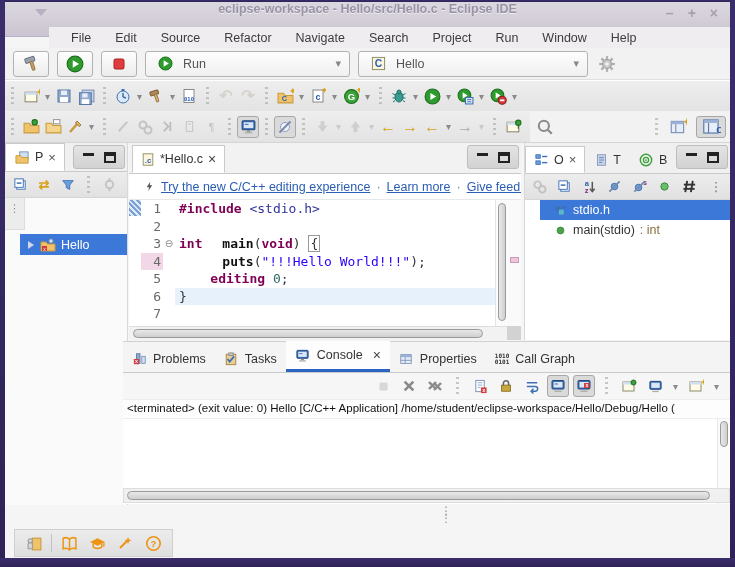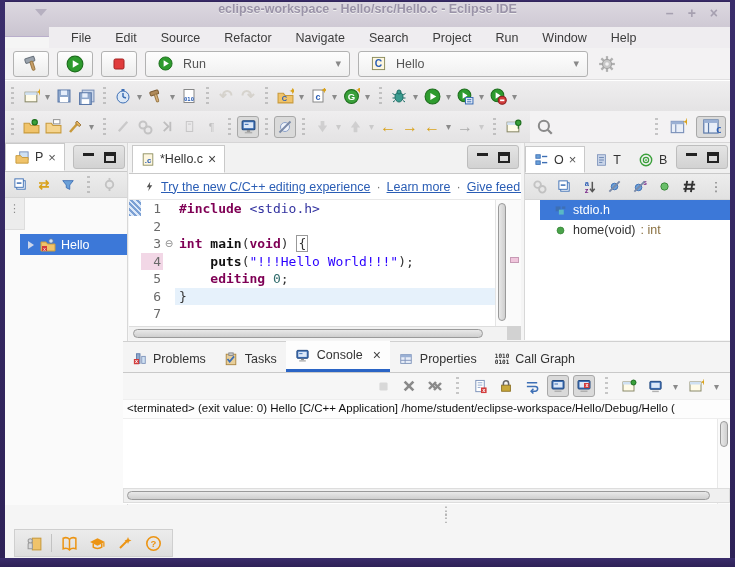--- a/index.html
+++ b/index.html
@@ -90,21 +90,21 @@
   .marker-col { width:12px; flex:none; }
   .marker-col.hatch { background:repeating-linear-gradient(45deg,#7ba0d4 0 2px,#dce8f8 2px 4px); height:16px; }
   .gutter { width:22px; flex:none; text-align:right; color:#6a6a6a; padding-right:2px; }
   .gutter.diff { background:#f2d7e6; }
   .fold-col { width:12px; flex:none; color:#888; font-size:10px; text-align:center; font-family:"DejaVu Sans",sans-serif; }
   .code-text { padding-left:4px; flex:1; }
   .code-row.current .code-text { background:#e6f1fb; }
   .kw { color:#7f0055; font-weight:bold; }
   .inc { color:#3333a0; }
   .str { color:#2a00ff; }
-  .fn { font-weight:bold; color:#111; }
+  .fn { font-weight:bold; color:#111;margin-left:12px; }
   .num { color:#2d6a6a; }
   .brace { border:1px solid #999; padding:0 1px; }
   .vscroll { width:13px; background:#fbfbfb; border-left:1px solid #e4e4e4; position:relative; flex:none; }
   .vthumb { position:absolute; left:2px; right:2px; border:1px solid #9a9a9a; border-radius:6px; background:linear-gradient(90deg,#e8e8e8,#cfcfcf); }
   .overview-ruler { width:13px; background:#fafafa; position:relative; flex:none; }
   .ov-mark { position:absolute; left:2px; width:9px; height:6px; background:#f0c6dc; border:1px solid #c79ab5; }
   .hscroll { height:14px; background:#f2f2f2; border-top:1px solid #ddd; position:relative; }
   .hthumb { position:absolute; top:2px; height:9px; border:1px solid #9a9a9a; border-radius:6px; background:linear-gradient(#e8e8e8,#cfcfcf); }
   .corner { position:absolute; right:0; bottom:0; width:14px; height:14px; background:#d2d2d2; }
 
@@ -698,21 +698,21 @@
             </svg>
         </span>
         <span>stdio.h</span>
       </div>
       <div class="tree-row">
         <span class="ico" style="width:16px;height:14px;margin-left:8px">
           <svg width="11" height="11" viewBox="0 0 16 16">
               <circle cx="8" cy="8" r="5" fill="#4aa34a" stroke="#2e7d2e"></circle>
             </svg>
         </span>
-        <span>home(void)</span>
+        <span>main(stdio)</span>
           <span class="type-suffix"> : int</span>
       </div>
     </div>
   </div>
 
   <div class="bottom-panel">
     <div class="panel-tabs" style="background:#f4f4f4;">
       <div class="btab">
         <span class="ico" style="width:15px;height:15px">
           <svg width="14" height="14" viewBox="0 0 16 16">

